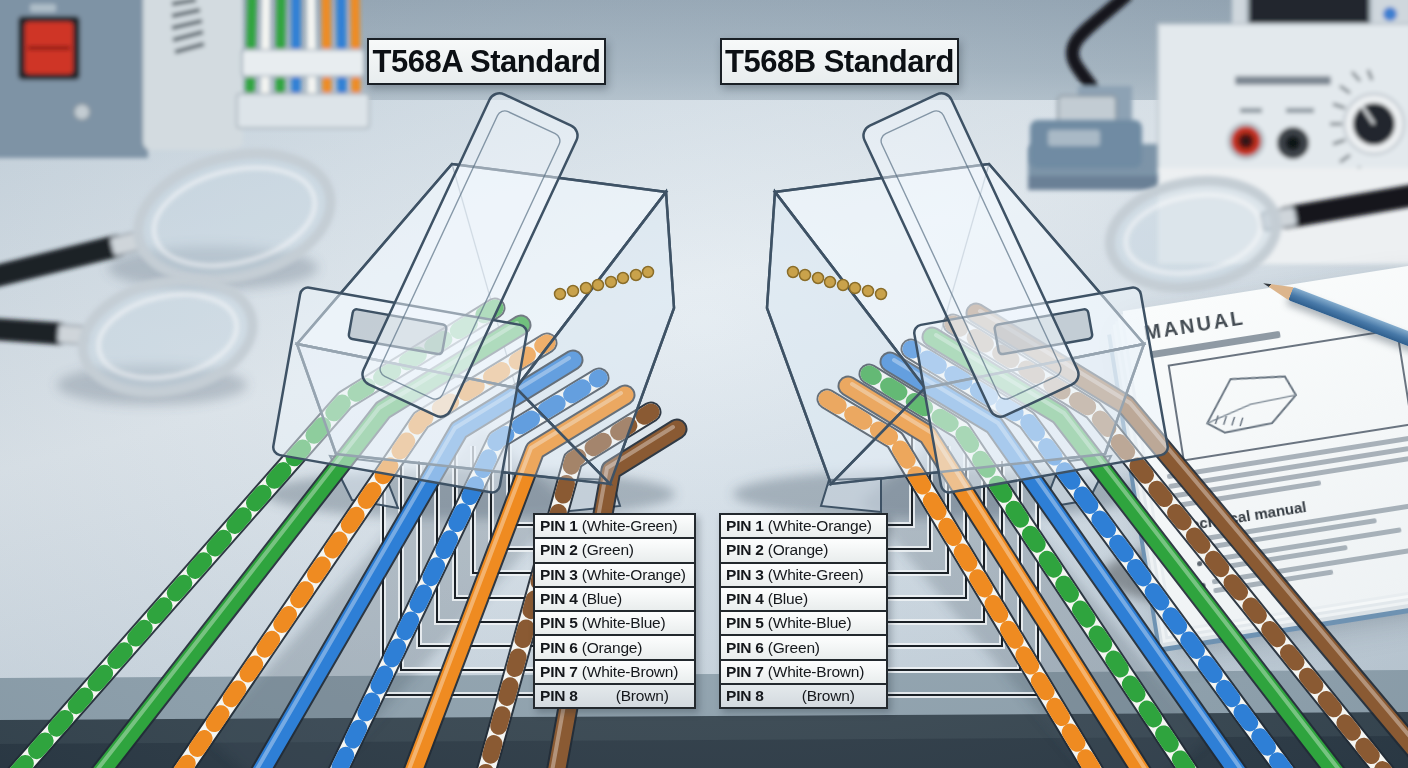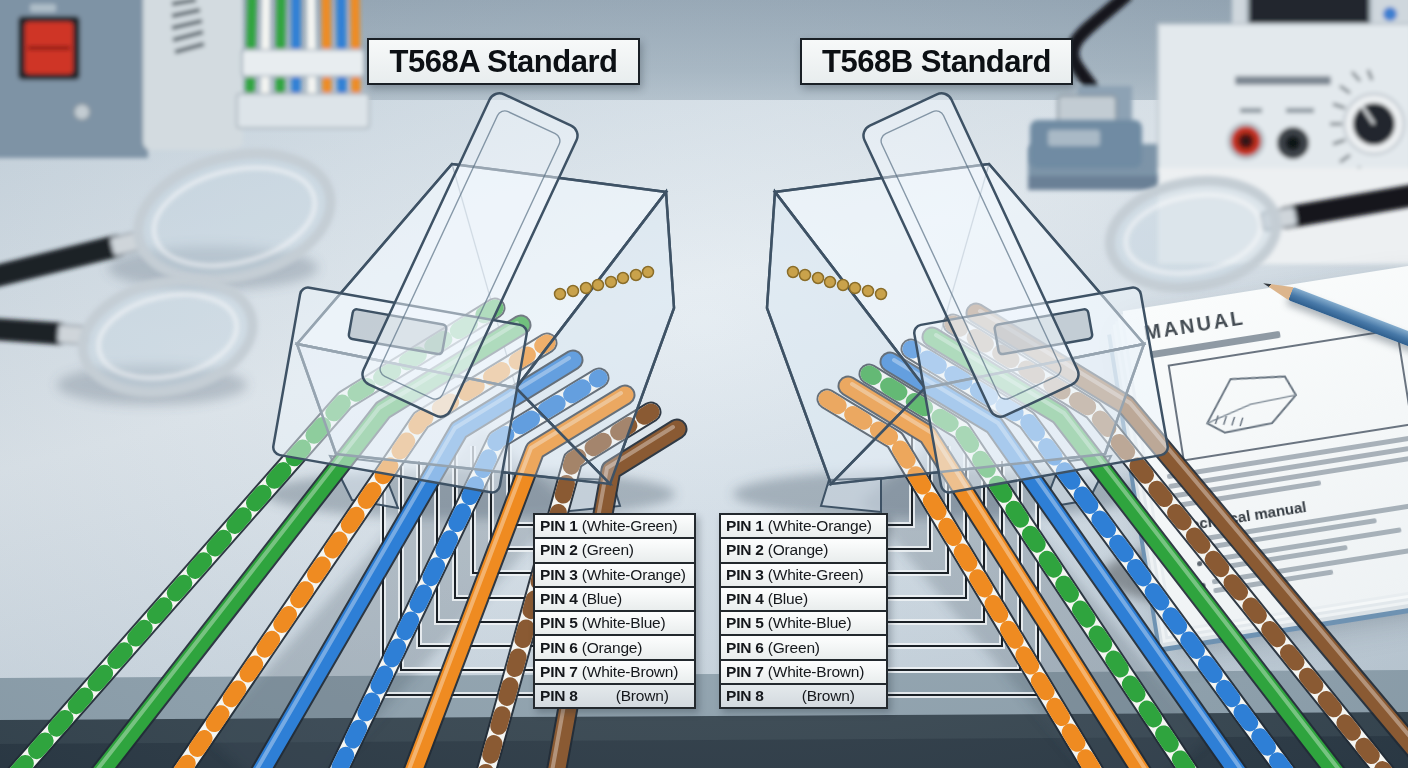--- a/index.html
+++ b/index.html
@@ -7,21 +7,21 @@
          font-family:"Liberation Sans",sans-serif;background:#aebfcc;}
   
   .wall{position:absolute;left:0;top:0;width:100%;height:118px;
         background:linear-gradient(180deg,#97a9b8 0%,#a6b7c4 60%,#b9c8d3 100%);}
   .desk{position:absolute;left:0;top:100px;width:100%;height:600px;
         background:linear-gradient(165deg,#cedbe5 0%,#e3ebf1 38%,#d6e1ea 62%,#c2d0db 100%);}
   .desk-edge{position:absolute;left:0;top:0;width:100%;height:100%;pointer-events:none;}
   .vignette{position:absolute;inset:0;pointer-events:none;
         background:radial-gradient(ellipse at 50% 42%,rgba(255,255,255,.14) 0%,rgba(30,45,60,.10) 100%);}
   
-  .std-label{position:absolute;top:38px;height:47px;width:273px;box-sizing:border-box;
+  .std-label{position:absolute;top:38px;height:47px;width:239px;box-sizing:border-box;
         background:linear-gradient(180deg,#f7f9f9,#e8edee);border:2px solid #1a2026;
         display:flex;align-items:center;justify-content:center;
         font-size:31px;font-weight:bold;color:#0c1014;letter-spacing:-0.5px;
         box-shadow:2px 4px 8px rgba(25,35,45,.30);z-index:40;}
   
   .pin-table{position:absolute;top:513px;box-sizing:border-box;border:2px solid #23292e;
         box-shadow:3px 4px 7px rgba(25,35,45,.28);z-index:41;}
   .pin-row{height:22.3px;border-bottom:2px solid #23292e;box-sizing:content-box;
         background:linear-gradient(180deg,#fdfefe,#e9eded);
         display:flex;align-items:center;gap:4px;padding-left:5px;
@@ -417,21 +417,21 @@
           <circle cx="843" cy="285" r="5.5"></circle>
         <circle cx="830" cy="282" r="5.5"></circle>
           <circle cx="818" cy="278" r="5.5"></circle>
         <circle cx="805" cy="275" r="5.5"></circle>
           <circle cx="793" cy="272" r="5.5"></circle>
       </g>
     </g>
   </svg>
 
   <div class="std-label" style="left:367px">T568A Standard</div>
-  <div class="std-label" style="left:800px">T568B Standard</div>
+  <div class="std-label" style="left:720px">T568B Standard</div>
 
   <div class="pin-table" style="left:533px;width:163px">
     <div class="pin-row">
         <b>PIN 1</b>
         <span>(White-Green)</span>
       </div>
     <div class="pin-row">
         <b>PIN 2</b>
         <span>(Green)</span>
       </div>

